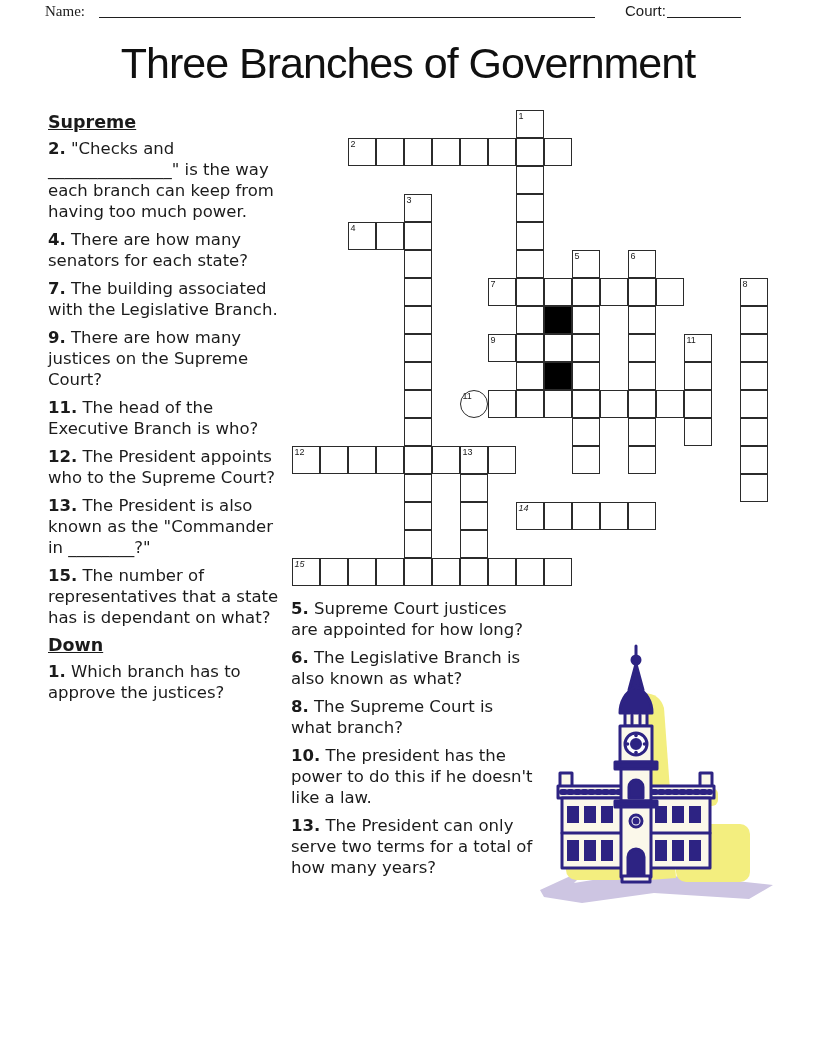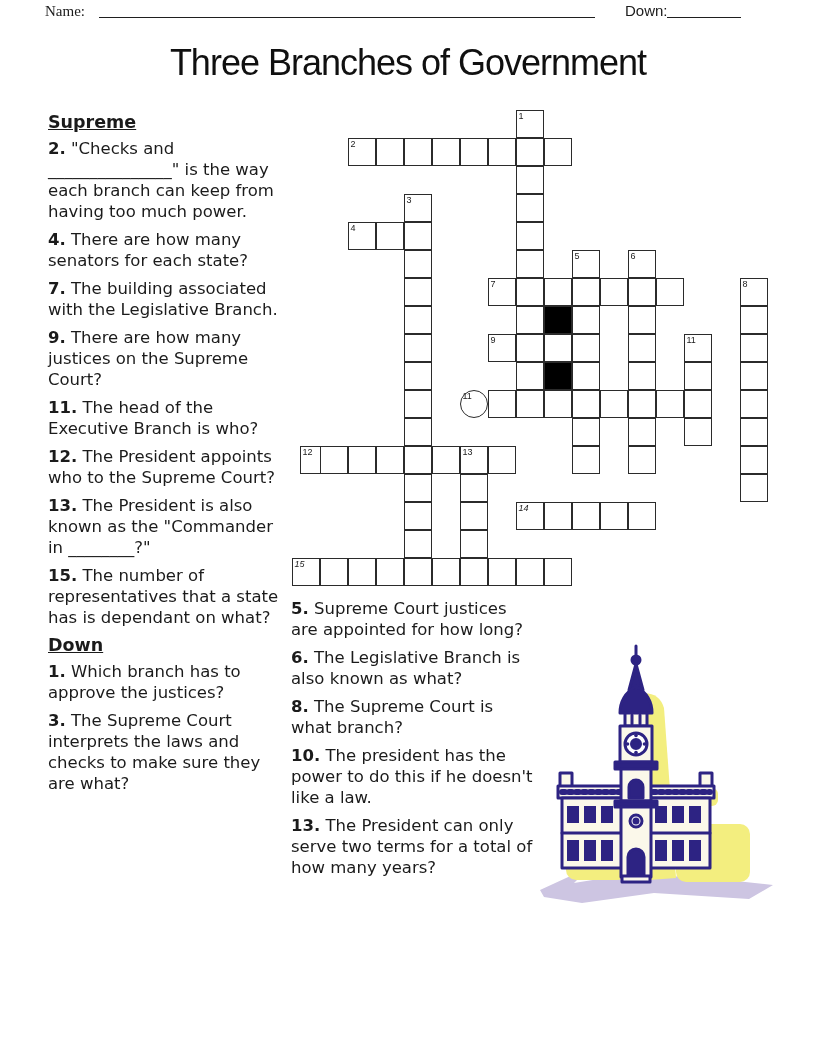--- a/index.html
+++ b/index.html
@@ -11,21 +11,21 @@
   .abs{position:absolute;}
 
   
   .hdr-label{font-family:"Liberation Sans",sans-serif;font-size:15px;line-height:16px;}
   .blank-line{border-top:1.6px solid #1f1f1f;height:0;}
 
   
   .title{
     left:0;top:40px;width:816px;text-align:center;
     font-family:"Liberation Sans",sans-serif;
-    font-size:36px;letter-spacing:-1px;line-height:46px;color:#101010;
+    font-size:43px;letter-spacing:-1px;line-height:46px;color:#101010;
   }
 
   
   .clue-col{font-size:16.5px;line-height:21px;}
   .clue-heading{
     font-weight:bold;text-decoration:underline;
     font-size:17.5px;margin:0 0 5px 0;
   }
   .clue{margin:0 0 7px 0;}
   .cnum{font-weight:bold;}
@@ -41,21 +41,21 @@
     position:absolute;left:1.5px;top:0px;
     font-family:"Liberation Sans",sans-serif;
     font-size:9px;line-height:10px;color:#1b1b1b;
   }
 </style>
 </head>
 <body>
 
 <div class="abs hdr-label" style="left:45px;top:3px;font-family:Liberation Serif, serif;">Name:</div>
 <div class="abs blank-line" style="left:99px;top:17px;width:496px;"></div>
-<div class="abs hdr-label" style="left:625px;top:3px;">Down:</div>
+<div class="abs hdr-label" style="left:625px;top:3px;">Court:</div>
 <div class="abs blank-line" style="left:667px;top:17px;width:74px;"></div>
 
 <div class="abs title">Three Branches of Government</div>
 
 <div class="abs grid">
     <div class="cell" style="left: 224px; top: 0px;">
       <span class="cellnum">1</span>
     </div>
     <div class="cell" style="left: 224px; top: 28px;"></div>
     <div class="cell" style="left: 224px; top: 56px;"></div>
@@ -142,21 +142,21 @@
     <div class="cell" style="left: 392px; top: 252px;"></div>
     <div class="cell" style="left: 392px; top: 280px;"></div>
     <div class="cell" style="left: 392px; top: 308px;"></div>
     <div class="cell" style="left: 168px; top: 280px; border-radius: 14px;">
       <span class="cellnum">11</span>
     </div>
     <div class="cell" style="left: 196px; top: 280px;"></div>
     <div class="cell" style="left: 252px; top: 280px;"></div>
     <div class="cell" style="left: 308px; top: 280px;"></div>
     <div class="cell" style="left: 364px; top: 280px;"></div>
-    <div class="cell" style="left: 8px; top: 336px;">
+    <div class="cell" style="left: 0px; top: 336px;">
       <span class="cellnum">12</span>
     </div>
     <div class="cell" style="left: 28px; top: 336px;"></div>
     <div class="cell" style="left: 56px; top: 336px;"></div>
     <div class="cell" style="left: 84px; top: 336px;"></div>
     <div class="cell" style="left: 140px; top: 336px;"></div>
     <div class="cell" style="left: 168px; top: 336px;">
       <span class="cellnum">13</span>
     </div>
     <div class="cell" style="left: 196px; top: 336px;"></div>
@@ -193,21 +193,20 @@
       <p class="clue"><span class="cnum">7.</span> The building associated with the Legislative Branch.</p>
       <p class="clue"><span class="cnum">9.</span> There are how many justices on the Supreme Court?</p>
       <p class="clue"><span class="cnum">11.</span> The head of the Executive Branch is who?</p>
       <p class="clue"><span class="cnum">12.</span> The President appoints who to the Supreme Court?</p>
       <p class="clue"><span class="cnum">13.</span> The President is also known as the "Commander in ________?"</p>
       <p class="clue"><span class="cnum">15.</span> The number of representatives that a state has is dependant on what?</p>
     </div>
   <p class="clue-heading" style="margin-top:2px;">Down</p>
   <div>
       <p class="clue"><span class="cnum">1.</span> Which branch has to approve the justices?</p>
-      <p class="clue"><span class="cnum">3.</span> The Supreme Court interprets the laws and checks to make sure they are what?</p>
     </div>
 </div>
 
 <div class="abs clue-col" style="left:291px;top:598px;width:242px;">
   <div>
       <p class="clue"><span class="cnum">5.</span> Supreme Court justices are appointed for how long?</p>
       <p class="clue"><span class="cnum">6.</span> The Legislative Branch is also known as what?</p>
       <p class="clue"><span class="cnum">8.</span> The Supreme Court is what branch?</p>
       <p class="clue"><span class="cnum">10.</span> The president has the power to do this if he doesn't like a law.</p>
       <p class="clue"><span class="cnum">13.</span> The President can only serve two terms for a total of how many years?</p>

